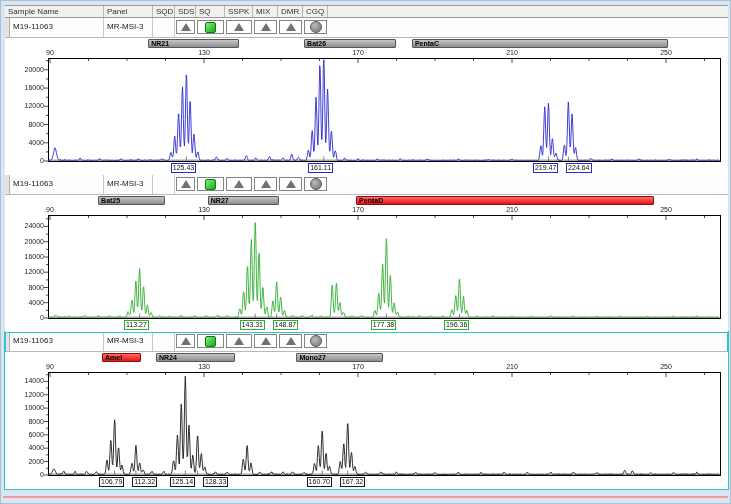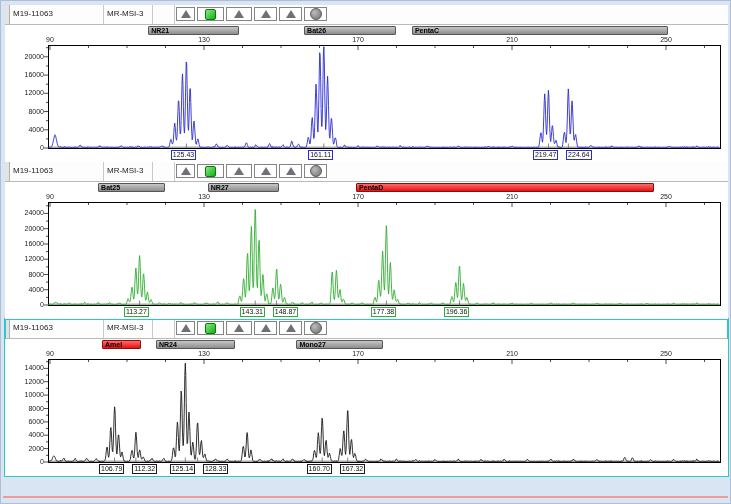--- a/index.html
+++ b/index.html
@@ -31,20 +31,32 @@
   .ylabel{position:absolute;left:0;width:39px;text-align:right;font-size:7px;line-height:8px;color:#222;}
   .peak-row{position:absolute;left:0;top:125px;width:723px;height:12px;}
   .peak-label{position:absolute;top:0;background:#fff;border:1px solid #888;font-size:7px;line-height:8px;padding:0 1px;color:#111;white-space:nowrap;}
   .bottom-line{position:absolute;left:2px;top:495px;width:725px;height:2px;background:#ef9a9a;}
 </style>
 </head>
 <body>
 
 <div class="app">
   <div class="inner">
+    <div class="header-row">
+      <div class="hcell" style="width:99px">Sample Name</div>
+      <div class="hcell" style="width:49px">Panel</div>
+      <div class="hcell" style="width:22px">SQD</div>
+      <div class="hcell" style="width:21px">SDS</div>
+      <div class="hcell" style="width:29px">SQ</div>
+      <div class="hcell" style="width:28px">SSPK</div>
+      <div class="hcell" style="width:25px">MIX</div>
+      <div class="hcell" style="width:25px">DMR</div>
+      <div class="hcell" style="width:25px">CGQ</div>
+      <div class="hcell" style="flex:1;border-right:none"></div>
+    </div>
     <div id="panels">
   <div class="sample-panel">
     <div class="sample-row">
       <div class="cell gutter"></div>
       <div class="cell" style="width:94px"><span>M19-11063</span></div>
       <div class="cell" style="width:49px"><span>MR-MSI-3</span></div>
       <div class="cell" style="width:22px"></div>
       <div class="flags">
               <div class="flag-box" style="width: 19px; height: 14px;">
                 <div class="icon-triangle"></div>

